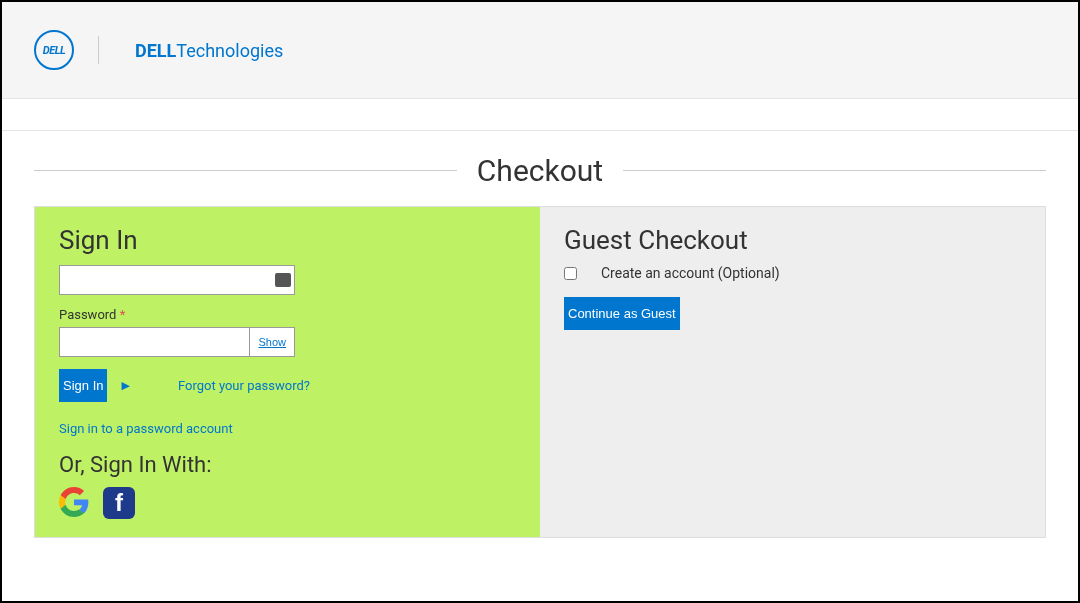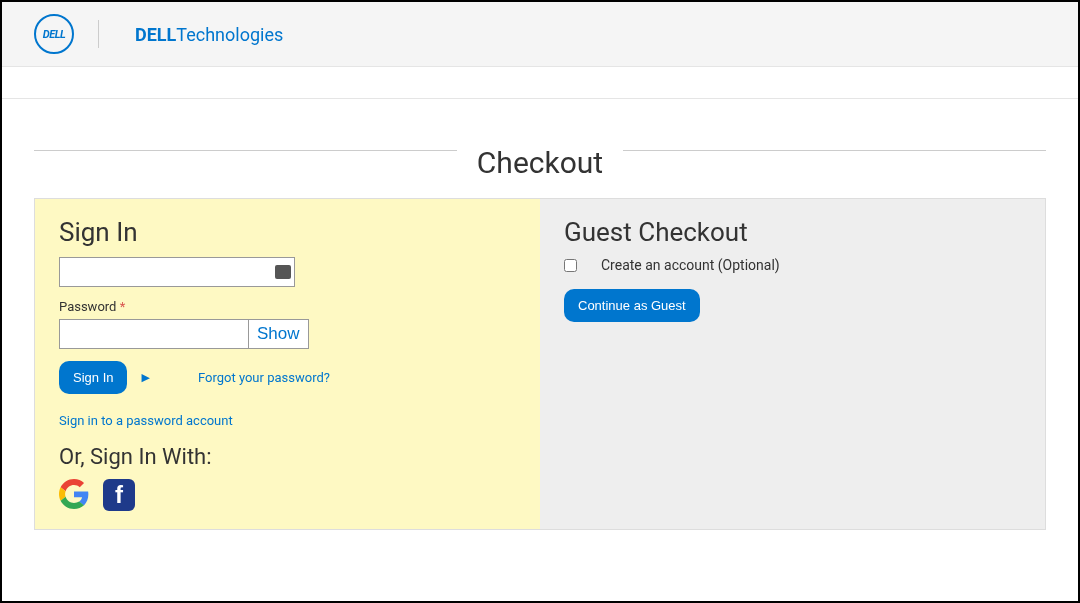--- a/index.html
+++ b/index.html
@@ -10,21 +10,21 @@
     body {
       font-family: -apple-system, BlinkMacSystemFont, 'Segoe UI', Roboto, Arial, sans-serif;
       background: #fff;
       border: 2px solid #000;
       width: 1080px;
       height: 603px;
       overflow: hidden;
     }
     .header {
       background: #f5f5f5;
-      padding: 12px 32px;
+      padding: 28px 32px;
       display: flex;
       align-items: center;
       gap: 24px;
       border-bottom: 1px solid #e5e5e5;
     }
     .logo-circle {
       width: 40px;
       height: 40px;
       border: 2px solid #0076CE;
       border-radius: 50%;
@@ -66,31 +66,30 @@
     .title-line {
       flex: 1;
       height: 1px;
       background: #ccc;
     }
     .page-title {
       font-size: 30px;
       font-weight: 400;
       color: #333;
       padding: 0 20px;
-      margin-top: 24px;
     }
     .panels {
       display: flex;
       margin: 0 32px;
       border: 1px solid #ddd;
     }
     .panel-left {
       flex: 1;
       padding: 18px 24px;
-      background: #fef9c3;
+      background: #bef264;
     }
     .panel-right {
       flex: 1;
       padding: 18px 24px;
       background: #eeeeee;
     }
     .panel-heading {
       font-size: 26px;
       font-weight: 400;
       color: #333;
@@ -168,37 +167,38 @@
       border: 1px solid #999;
       padding: 4px 6px;
       font-size: 13px;
     }
     .show-btn {
       border: 1px solid #999;
       border-left: none;
       padding: 0 8px;
       background: #fff;
       color: #0076CE;
-      font-size: 17px;
-      cursor: pointer;
+      font-size: 11px;
+      cursor: pointer;
+      text-decoration: underline;
     }
     .signin-row {
       display: flex;
       align-items: center;
       gap: 14px;
       margin-bottom: 16px;
     }
     .btn-primary {
       background: #0076CE;
       color: #fff;
       border: none;
-      padding: 9px 14px;
-      font-size: 13px;
-      cursor: pointer;
-      border-radius: 10px;
+      padding: 9px 4px;
+      font-size: 13px;
+      cursor: pointer;
+      border-radius: 0;
     }
     .chevron {
       color: #0076CE;
       font-size: 11px;
     }
     .link {
       color: #0076CE;
       font-size: 13px;
       text-decoration: none;
       cursor: pointer;

